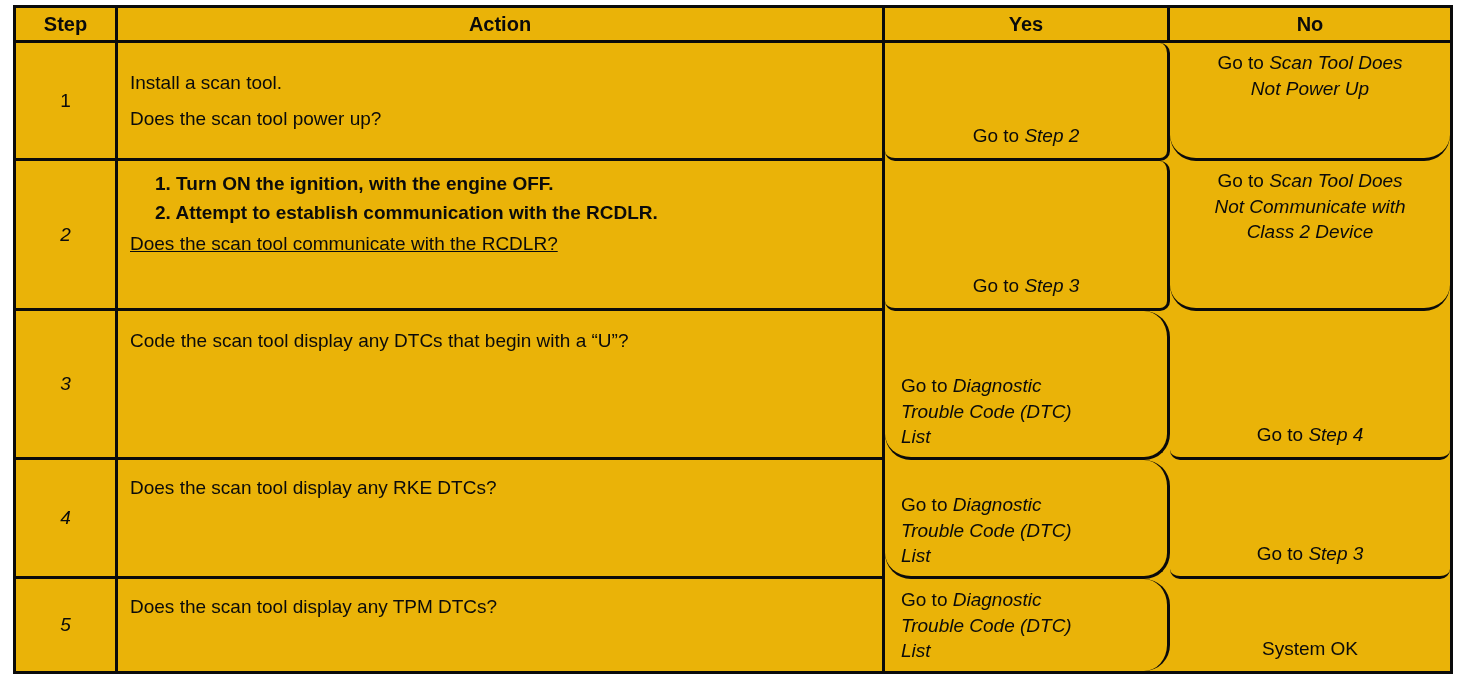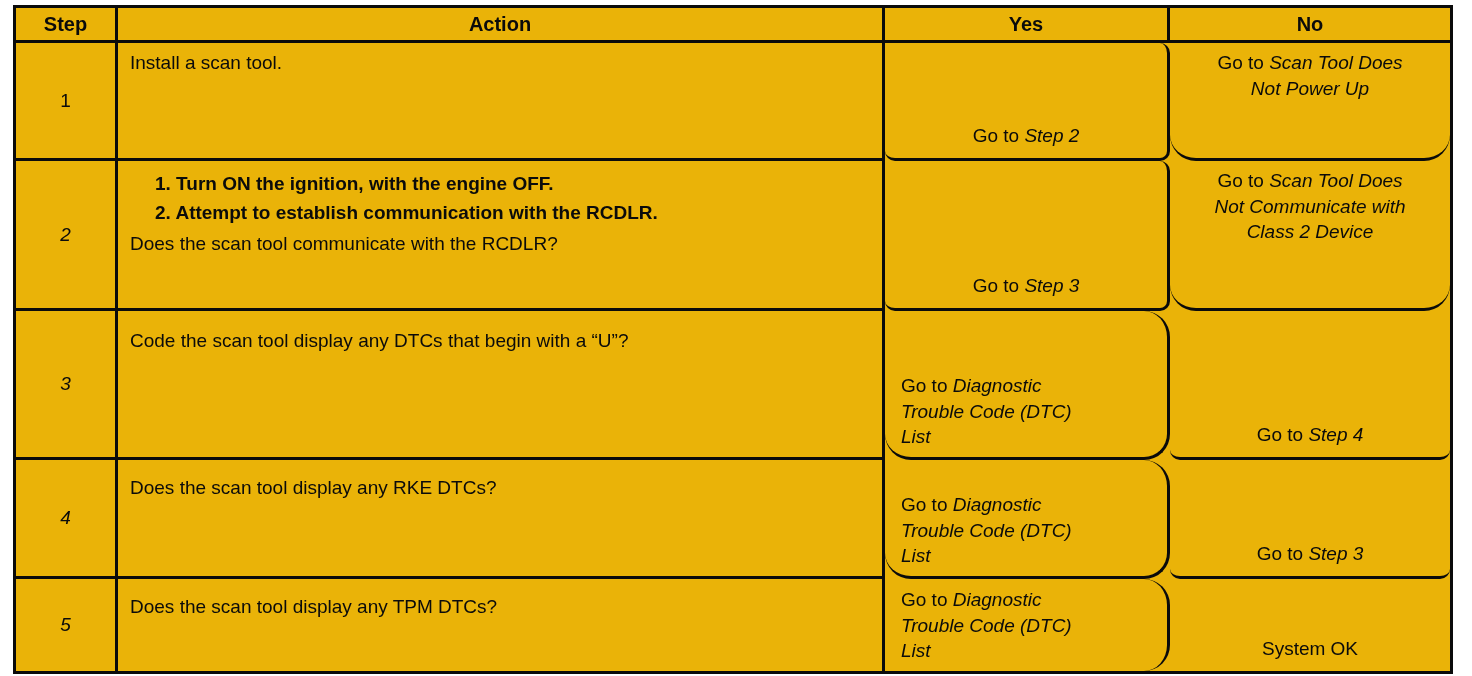--- a/index.html
+++ b/index.html
@@ -33,21 +33,21 @@
   .th{
     display:flex;align-items:center;justify-content:center;
     font-weight:bold;font-size:20px;
   }
   .step-cell{
     display:flex;align-items:center;justify-content:center;
     font-style:italic;
   }
   .step-cell.upright{font-style:normal;}
   .action-cell{padding:7px 14px 6px 12px;}
-  .para{white-space:pre-line;}
+  .para{white-space:pre-line;margin-top:20px;}
   .list-item{margin-left:25px;margin-top:3px;white-space:pre-line;font-weight:bold;}
   .question{margin-top:10px;}
   .question.flush{margin-top:8px;}
   .ref-cell{
     display:flex;flex-direction:column;
     text-align:center;
     padding:7px 10px;
   }
   .v-bottom{justify-content:flex-end;padding-bottom:9px;border-radius:10px;}
   .v-top{justify-content:flex-start;border-radius:26px;}
@@ -67,34 +67,35 @@
 <div class="diag-table">
 
   <div class="cell th">Step</div>
   <div class="cell th">Action</div>
   <div class="cell th">Yes</div>
   <div class="cell th last-col">No</div>
 
   <div class="cell step-cell upright">1</div>
   <div class="cell action-cell">
     <div class="para">Install a scan tool.</div>
+    <div class="question">Does the scan tool power up?</div>
   </div>
   <div class="cell ref-cell v-bottom">
     <div class="goto"><span>Go to </span><i>Step 2</i></div>
   </div>
   <div class="cell ref-cell v-top last-col">
     <div class="goto"><span>Go to </span><i>Scan Tool Does
 Not Power Up</i></div>
   </div>
 
   <div class="cell step-cell">2</div>
   <div class="cell action-cell">
     <div class="list-item">1. Turn ON the ignition, with the engine OFF.</div>
     <div class="list-item">2. Attempt to establish communication with the RCDLR.</div>
-    <div class="question" style="margin-top:6px;">Does the scan tool communicate with the RCDLR?</div>
+    <div class="question" style="margin-top:6px;text-decoration:underline;">Does the scan tool communicate with the RCDLR?</div>
   </div>
   <div class="cell ref-cell v-bottom">
     <div class="goto"><span>Go to </span><i>Step 3</i></div>
   </div>
   <div class="cell ref-cell v-top last-col">
     <div class="goto"><span>Go to </span><i>Scan Tool Does
 Not Communicate with
 Class 2 Device</i></div>
   </div>
 

